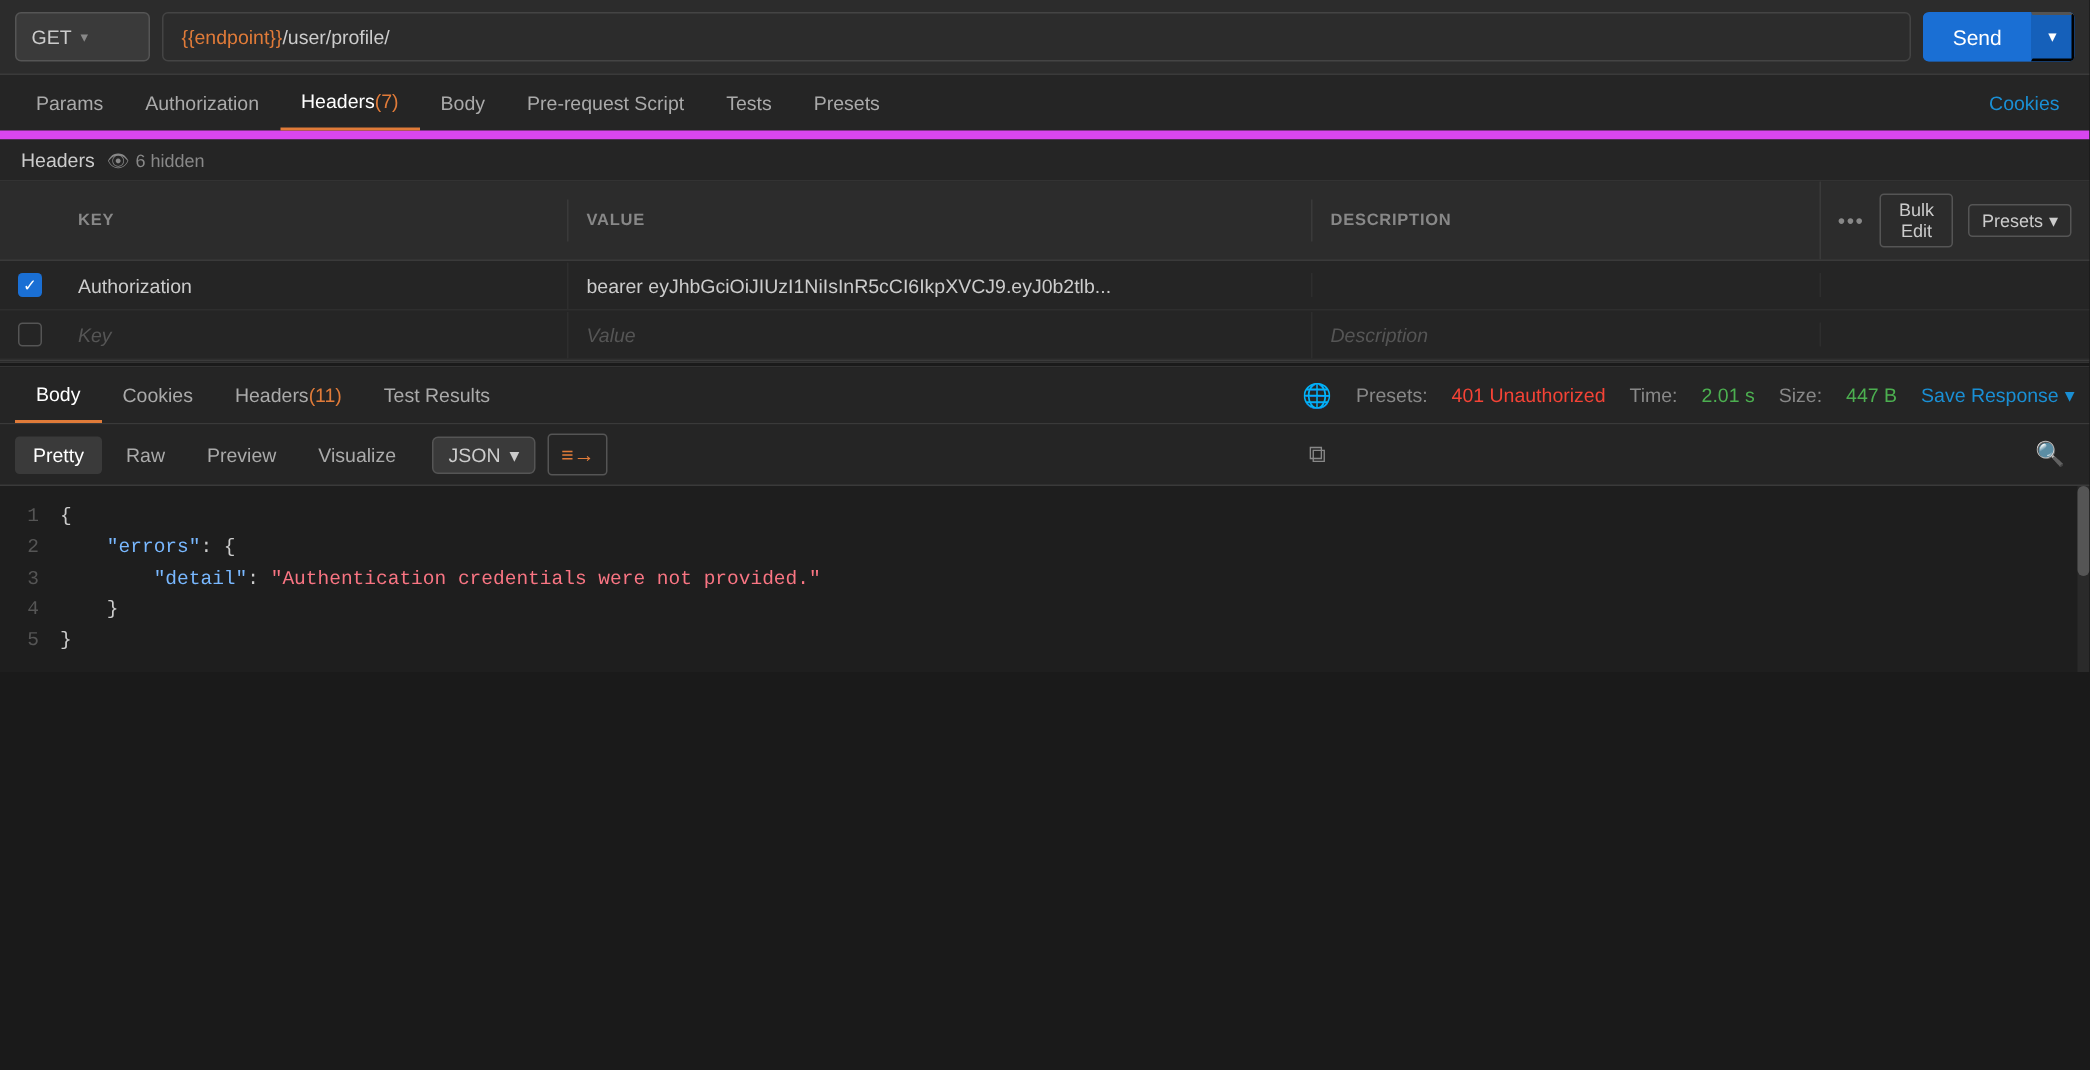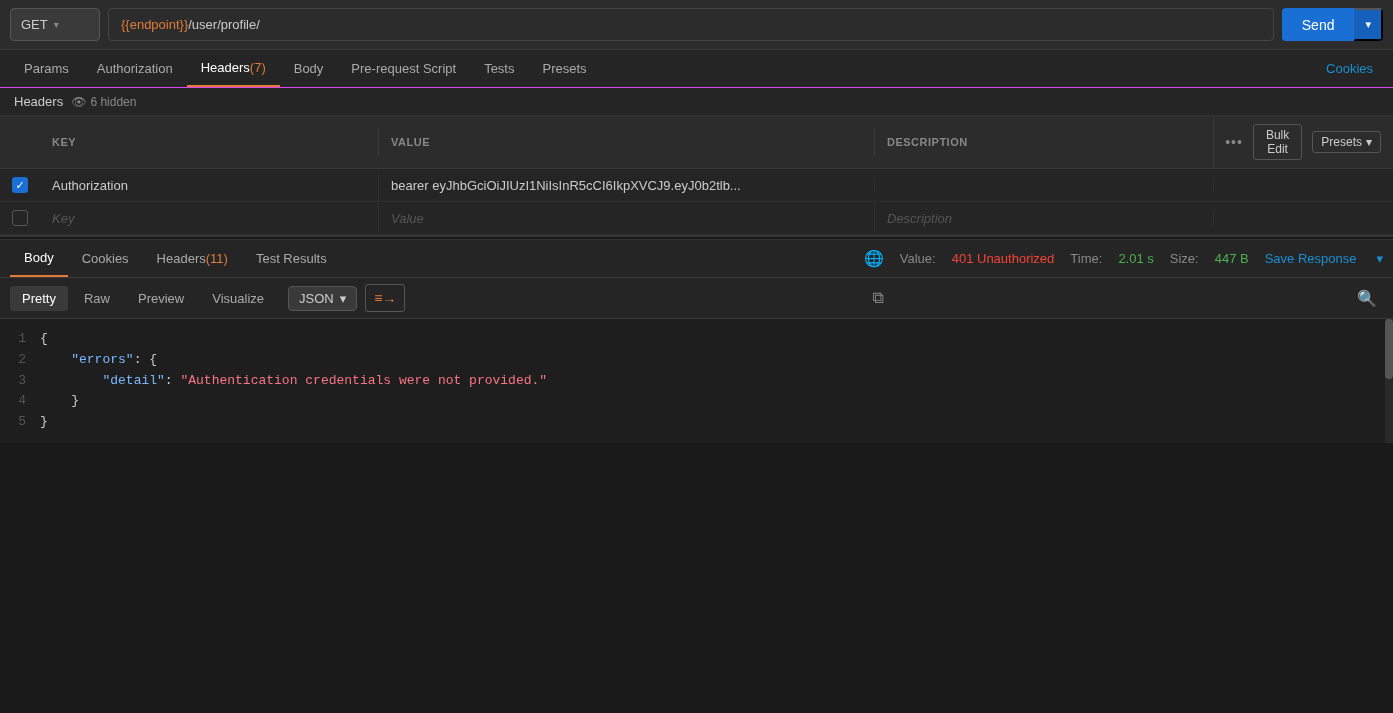--- a/index.html
+++ b/index.html
@@ -87,21 +87,21 @@
       cursor: pointer;
       font-size: 11px;
     }
 
     
     .tabs-row {
       display: flex;
       align-items: center;
       background: #252525;
       padding: 0 10px;
-      border-bottom: 1px solid #d946ef;
+      border-bottom: 6px solid #d946ef;
     }
     .tab {
       padding: 10px 14px;
       color: #aaa;
       cursor: pointer;
       font-size: 13px;
       position: relative;
       white-space: nowrap;
     }
     .tab.active {
@@ -246,21 +246,21 @@
     .status-error { color: #f44336; font-weight: 500; }
     .time-label { color: #888; text-align: center; }
     .time-value { color: #4caf50; }
     .size-label { color: #888; }
     .size-value { color: #4caf50; }
     .save-response-btn {
       color: #1a8fd4;
       cursor: pointer;
       display: flex;
       align-items: center;
-      gap: 20px;
+      gap: 4px;
       font-size: 13px;
     }
 
     
     .code-toolbar {
       display: flex;
       align-items: center;
       padding: 6px 10px;
       background: #252525;
       border-bottom: 1px solid #3a3a3a;
@@ -451,21 +451,21 @@
     </div>
     <div class="tab">
       <span>Headers</span><span class="badge">(11)</span>
     </div>
     <div class="tab">
       <span>Test Results</span>
     </div>
 
     <div class="status-area">
       <span class="globe-icon">🌐</span>
-      <span class="status-label">Value:</span>
+      <span class="status-label">Presets:</span>
       <span class="status-error">401 Unauthorized</span>
       <span class="time-label">Time:</span>
       <span class="time-value">2.01 s</span>
       <span class="size-label">Size:</span>
       <span class="size-value">447 B</span>
       <div class="save-response-btn">
         <span>Save Response</span>
         <span>▾</span>
       </div>
     </div>

